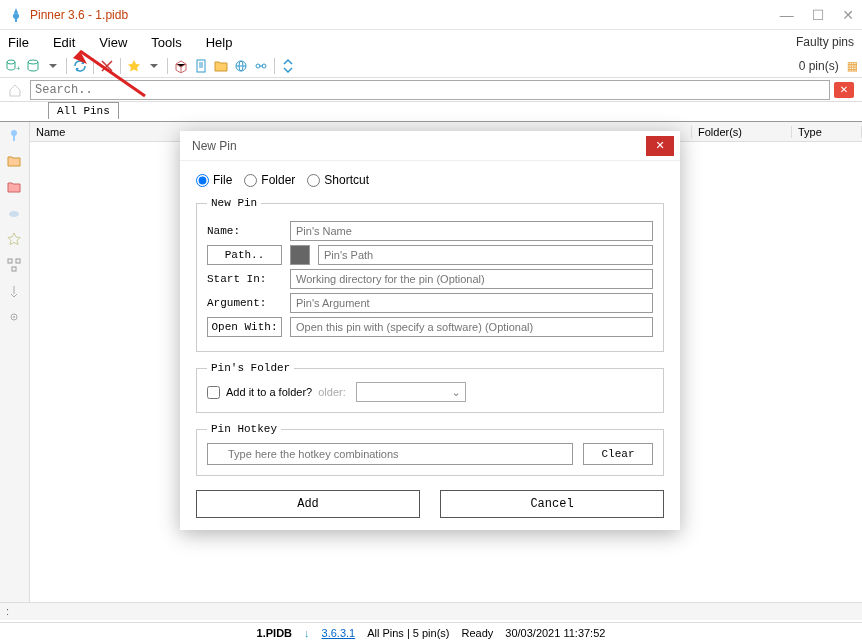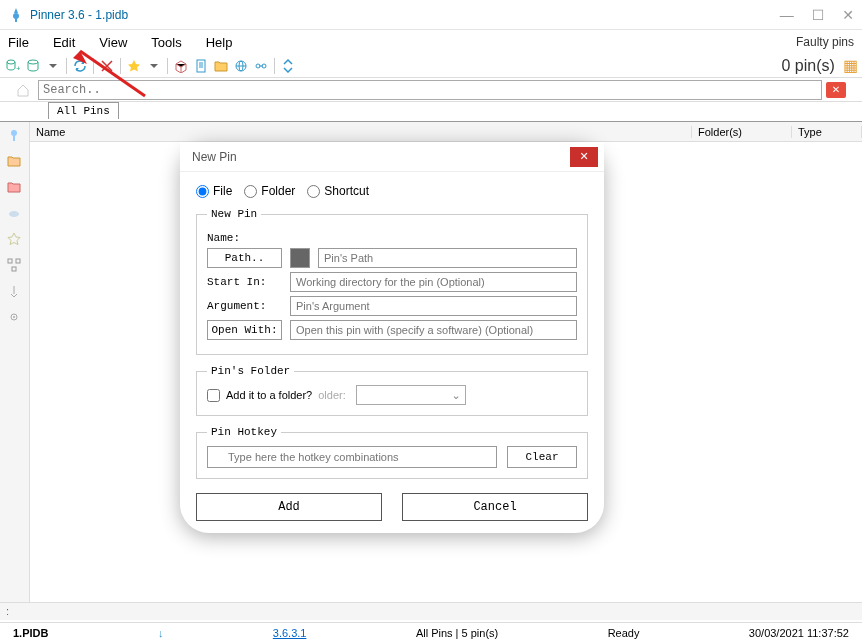--- a/index.html
+++ b/index.html
@@ -1,40 +1,40 @@
 <!DOCTYPE html>
 <html><head>
 <meta charset="utf-8">
 <style>
 * { box-sizing: border-box; margin: 0; padding: 0; font-family: 'Segoe UI', Tahoma, sans-serif; }
 body { width: 862px; height: 642px; background: #fff; position: relative; overflow: hidden; font-size: 12px; }
 
 
 .titlebar { height: 30px; background: #fff; display: flex; align-items: center; padding: 0 8px; border-bottom: 1px solid #e5e5e5; }
 .titlebar .appicon { width: 16px; height: 16px; margin-right: 6px; }
-.titlebar .title { color: #0369a1; font-size: 12px; flex: 1; }
+.titlebar .title { color: #c2410c; font-size: 12px; flex: 1; }
 .titlebar .winbtns { display: flex; gap: 18px; color: #999; }
 .titlebar .winbtns span { cursor: pointer; font-size: 14px; }
 
 
 .menubar { height: 24px; display: flex; align-items: center; padding: 0 8px; justify-content: space-between; }
 .menubar .menus { display: flex; gap: 24px; }
 .menubar .menus span { font-size: 13px; cursor: pointer; }
 .menubar .right { font-size: 12px; color: #333; }
 
 
 .toolbar { height: 24px; display: flex; align-items: center; padding: 2px 4px; gap: 2px; border-bottom: 1px solid #ddd; justify-content: space-between; }
 .toolbar .left { display: flex; align-items: center; gap: 2px; }
 .toolbar .tbtn { width: 18px; height: 18px; display: inline-flex; align-items: center; justify-content: center; cursor: pointer; }
 .toolbar .sep { width: 1px; height: 16px; background: #ccc; margin: 0 2px; }
-.toolbar .right { font-size: 16px; color: #333; display: flex; align-items: center; gap: 8px; justify-content: flex-end; }
+.toolbar .right { font-size: 12px; color: #333; display: flex; align-items: center; gap: 8px; justify-content: flex-end; }
 .toolbar .grid-icon { color: #e8a33d; }
 
 
-.searchbar { height: 24px; display: flex; align-items: center; padding: 0 16px; gap: 4px; border-bottom: 1px solid #ddd; }
+.searchbar { height: 24px; display: flex; align-items: center; padding: 0 8px; gap: 4px; border-bottom: 1px solid #ddd; }
 .searchbar .home { width: 18px; color: #ccc; }
 .searchbar input { flex: 1; border: 1px solid #aaa; padding: 2px 4px; font-family: 'Courier New', monospace; font-size: 12px; }
 .searchbar .clearbtn { width: 20px; height: 16px; background: #e74c3c; color: #fff; display: flex; align-items: center; justify-content: center; border-radius: 2px; font-size: 10px; cursor: pointer; }
 
 
 .tabs { height: 20px; border-bottom: 1px solid #999; padding-left: 48px; }
 .tabs .tab { display: inline-block; border: 1px solid #999; border-bottom: none; padding: 2px 8px; font-family: 'Courier New', monospace; font-size: 11px; background: #fff; cursor: pointer; }
 
 
 .main { display: flex; height: 482px; }
@@ -42,25 +42,25 @@
 .sidebar .sicon { width: 16px; height: 16px; cursor: pointer; }
 .content { flex: 1; position: relative; }
 .colheaders { height: 20px; background: #f5f5f5; border-bottom: 1px solid #ddd; display: flex; align-items: center; font-family: 'Courier New', monospace; font-size: 11px; }
 .colheaders .col { padding: 0 6px; border-right: 1px solid #ddd; }
 .colheaders .col-name { flex: 1; }
 .colheaders .col-folders { width: 100px; }
 .colheaders .col-type { width: 70px; }
 
 
 .statusbar1 { position: absolute; bottom: 22px; left: 0; right: 0; height: 18px; background: #f5f5f5; padding: 2px 6px; font-size: 11px; color: #666; border-top: 1px solid #ddd; }
-.statusbar2 { position: absolute; bottom: 0; left: 0; right: 0; height: 20px; background: #fff; display: flex; align-items: center; justify-content: space-between; padding: 0 13px; gap: 12px; font-size: 11px; border-top: 1px solid #ddd; }
+.statusbar2 { position: absolute; bottom: 0; left: 0; right: 0; height: 20px; background: #fff; display: flex; align-items: center; justify-content: center; padding: 0 0; gap: 12px; font-size: 11px; border-top: 1px solid #ddd; }
 .statusbar2 .link { color: #0066cc; text-decoration: underline; cursor: pointer; }
 
 
-.dialog { position: absolute; left: 180px; top: 142px; width: 424px; background: #fff; box-shadow: 0 4px 20px rgba(0,0,0,0.3); border-radius: 29px; }
+.dialog { position: absolute; left: 180px; top: 131px; width: 500px; background: #fff; box-shadow: 0 4px 20px rgba(0,0,0,0.3); }
 .dialog .dlgtitle { height: 30px; background: #fff; border-bottom: 1px solid #eee; display: flex; align-items: center; justify-content: space-between; padding: 0 0 0 12px; }
 .dialog .dlgtitle .t { font-size: 12px; color: #555; }
 .dialog .dlgtitle .close { width: 28px; height: 20px; background: #c9302c; color: #fff; display: flex; align-items: center; justify-content: center; cursor: pointer; font-size: 11px; margin-right: 6px; }
 .dialog .body { padding: 12px 16px; }
 .dialog .typerow { display: flex; gap: 12px; margin-bottom: 10px; font-family: 'Courier New', monospace; font-size: 12px; }
 .dialog .typerow label { display: flex; align-items: center; gap: 4px; cursor: pointer; }
 .dialog input[type=radio] { cursor: pointer; }
 
 .dialog fieldset { border: 1px solid #ccc; padding: 8px 10px 10px; margin-bottom: 10px; }
 .dialog fieldset legend { font-family: 'Courier New', monospace; font-size: 11px; padding: 0 4px; }
@@ -303,20 +303,21 @@
       <label>
           <input type="radio" name="pt" style="">
           <span>Shortcut</span>
         </label>
     </div>
 
     <fieldset>
       <legend>New Pin</legend>
       <div class="frow">
         <span class="flabel">Name:</span>
+        <input class="finput" placeholder="Pin's Name" style="">
       </div>
       <div class="frow">
         <span class="flabel btn">Path..</span>
         <span class="colorsq"></span>
         <input class="finput" placeholder="Pin's Path" style="">
       </div>
       <div class="frow">
         <span class="flabel">Start In:</span>
         <input class="finput" placeholder="Working directory for the pin (Optional)" style="">
       </div>

